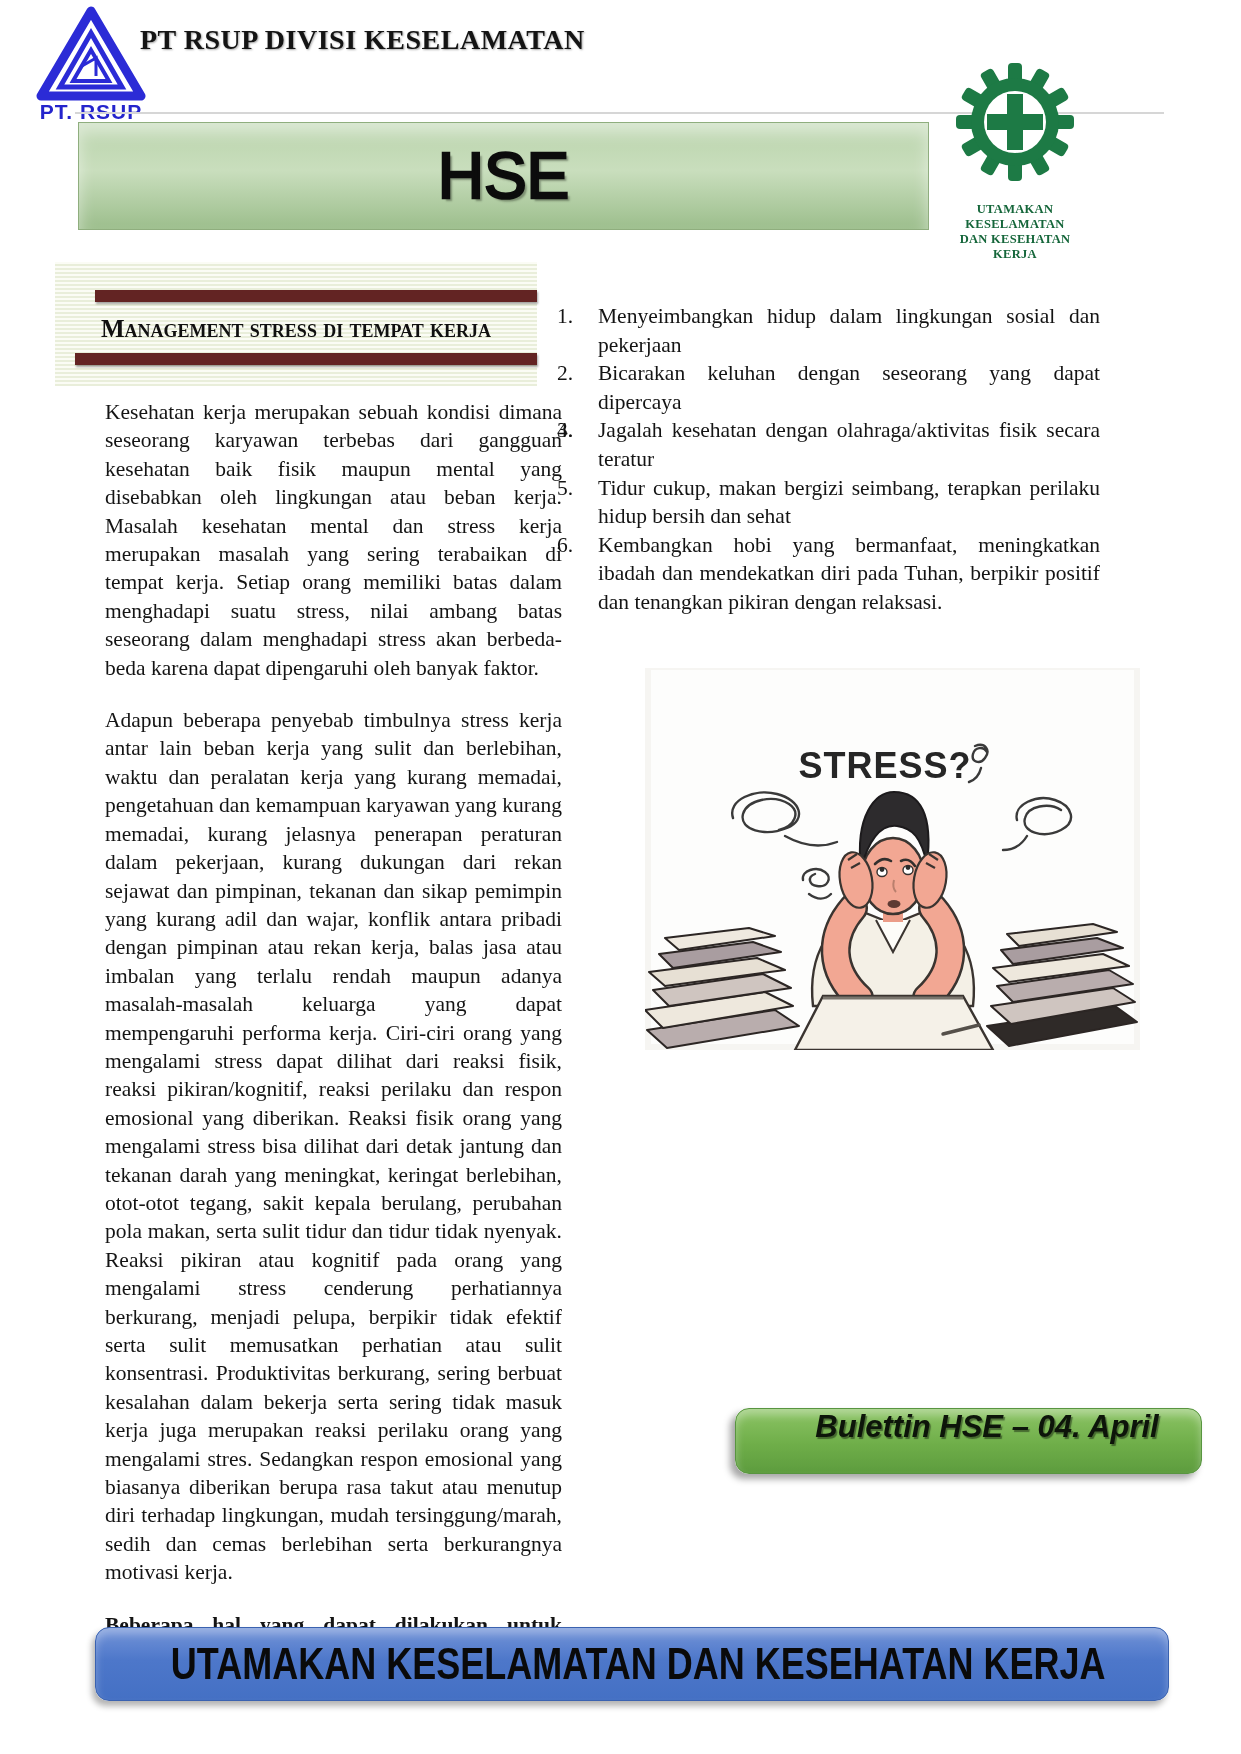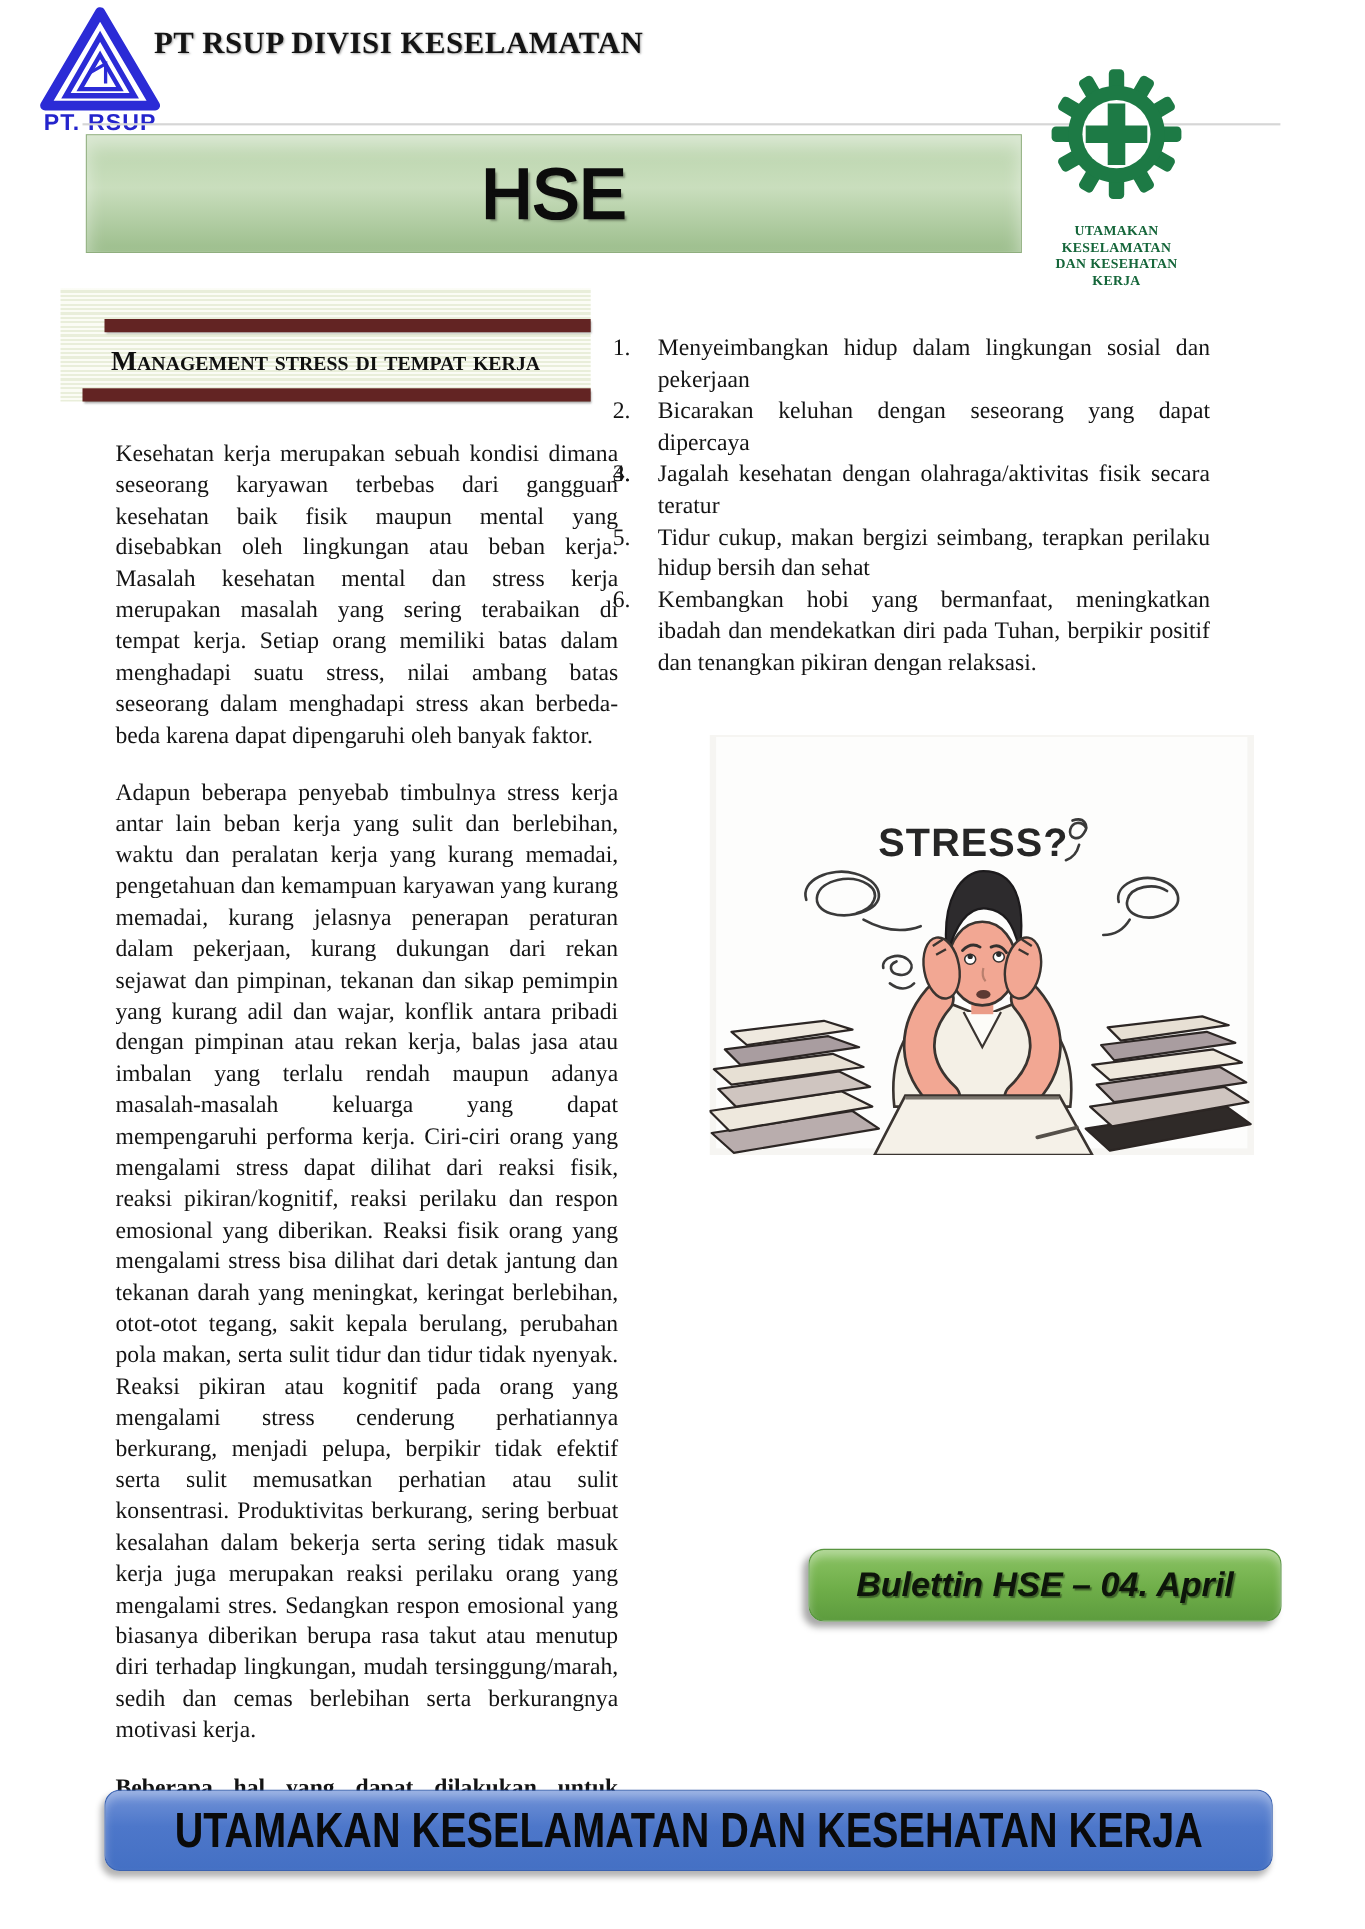--- a/index.html
+++ b/index.html
@@ -29,21 +29,21 @@
       text-shadow:3px 3px 2px rgba(25,50,90,.45);}
 
   
   .k3-logo{left:938px;top:62px;width:154px;text-align:center;}
   .k3-caption{margin-top:16px;font-weight:bold;font-size:12.5px;line-height:15px;
       color:#15663a;letter-spacing:.3px;}
 
   
   .title-block{left:55px;top:262px;width:482px;
       background:repeating-linear-gradient(180deg,#fbfcf5 0px,#fbfcf5 2px,#e9eeda 2px,#e9eeda 4px);
-      padding:0 0 0 0;}
+      padding:0 0 21px 0;}
   .maroon-bar{height:12px;background:#632423;box-shadow:1px 2px 2px rgba(0,0,0,.35);}
   .bar-top{margin:28px 0 0 40px;}
   .bar-bottom{margin:0 0 0 20px;}
   .article-title{font-variant:small-caps;font-weight:bold;font-size:25px;
       line-height:33px;text-align:center;padding:10px 24px 8px 24px;color:#101010;}
 
   
   .left-col{left:65px;top:398px;width:457px;margin-left:40px;}
   .body-text{font-size:21.5px;line-height:28.4px;text-align:justify;margin:0 0 24px 0;}
   .body-bold{font-weight:bold;line-height:29px;}
@@ -55,30 +55,30 @@
   .tip-num{position:absolute;left:0;top:0;width:34px;text-align:left;}
 
   
   .stress-illustration{left:645px;top:668px;width:495px;height:382px;}
 
   
   .edition-button{left:735px;top:1408px;width:428px;height:64px;border-radius:14px;
       background:linear-gradient(180deg,#8cc465 0%,#6fae49 55%,#5d9c3e 100%);
       border:1px solid #589540;box-shadow:-5px 5px 7px rgba(0,0,0,.35),
       inset 0 6px 8px rgba(255,255,255,.35);
-      display:flex;align-items:center;justify-content:center;
+      display:flex;justify-content:center;
       font-family:"Liberation Sans",sans-serif;font-style:italic;font-weight:bold;
-      font-size:31px;color:#0d150a;text-shadow:1.5px 1.5px 1px rgba(30,45,20,.55);}
+      font-size:31px;color:#0d150a;text-shadow:1.5px 1.5px 1px rgba(30,45,20,.55);padding-left:37px;}
 
   
   .footer-banner{left:95px;top:1627px;width:1060px;height:72px;border-radius:14px;
       background:linear-gradient(180deg,#7394d8 0%,#4d77ca 45%,#4470c4 100%);
       border:1px solid #3a62b0;box-shadow:-3px 5px 6px rgba(0,0,0,.3),
       inset 0 6px 8px rgba(255,255,255,.3);
-      display:flex;align-items:center;justify-content:center;}
+      display:flex;align-items:center;justify-content:center;padding-left:12px;}
   .footer-banner span{display:inline-block;transform:scaleX(.8);
       font-family:"Liberation Sans",sans-serif;font-weight:bold;font-size:45px;
       color:#0a0a0a;white-space:nowrap;letter-spacing:0;}
 </style>
 </head>
 <body>
 
 <div class="abs company-logo">
   <svg width="110" height="96" viewBox="0 0 110 96">
     <path d="M55,5 L105,90 L5,90 Z" fill="#ffffff" stroke="#2b2bd6" stroke-width="9" stroke-linejoin="round"></path>

